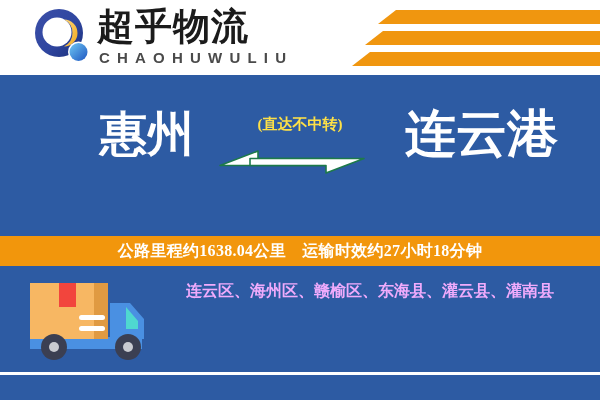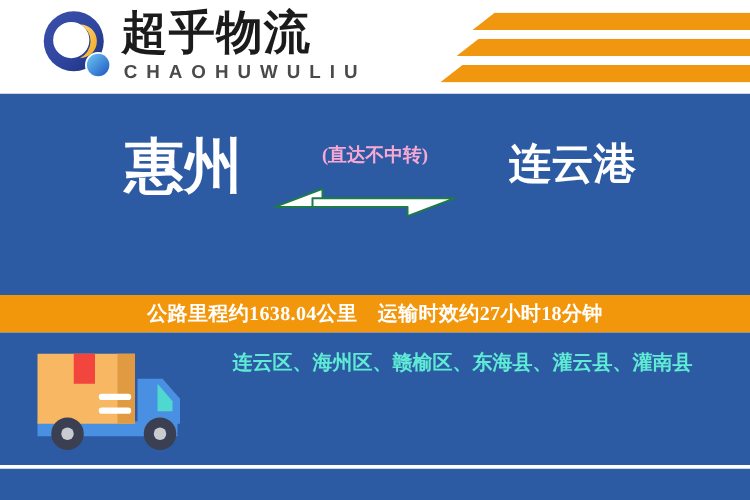--- a/index.html
+++ b/index.html
@@ -76,37 +76,37 @@
     font-size: 47px;
     font-weight: bold;
     color: #ffffff;
     line-height: 52px;
     white-space: nowrap;
   }
   #destination-city {
     position: absolute;
     left: 358px; top: 33px;
     width: 200px;
-    text-align: center;
-    font-family: Liberation Mono, monospace;
-    font-size: 34px;
+    text-align: right;
+    font-family: Liberation Serif, serif;
+    font-size: 51px;
     font-weight: bold;
     color: #ffffff;
     line-height: 52px;
     white-space: nowrap;
   }
   #direct-note {
     position: absolute;
     left: 224px; top: 40px;
     width: 152px;
     text-align: center;
     font-family: "Liberation Serif", "DejaVu Serif", serif;
     font-size: 15px;
     font-weight: bold;
-    color: #f9a8d4;
+    color: #fde047;
     white-space: nowrap;
   }
   #roundtrip-note {
     position: absolute;
     left: 224px; top: 110px;
     width: 152px;
     text-align: center;
     font-family: "Liberation Serif", "DejaVu Serif", serif;
     font-size: 15px;
     font-weight: bold;
@@ -146,21 +146,21 @@
     background: #2d5ba3;
   }
   #coverage-text {
     position: absolute;
     left: 150px; top: 14px;
     width: 440px;
     text-align: center;
     font-family: "Liberation Serif", "DejaVu Serif", serif;
     font-size: 16px;
     font-weight: bold;
-    color: #5eead4;
+    color: #f0abfc;
     line-height: 22px;
   }
   #truck-illustration {
     position: absolute;
     left: 22px; top: 9px;
     width: 130px; height: 96px;
   }
   #ground-line {
     position: absolute;
     left: 0; top: 106px;

